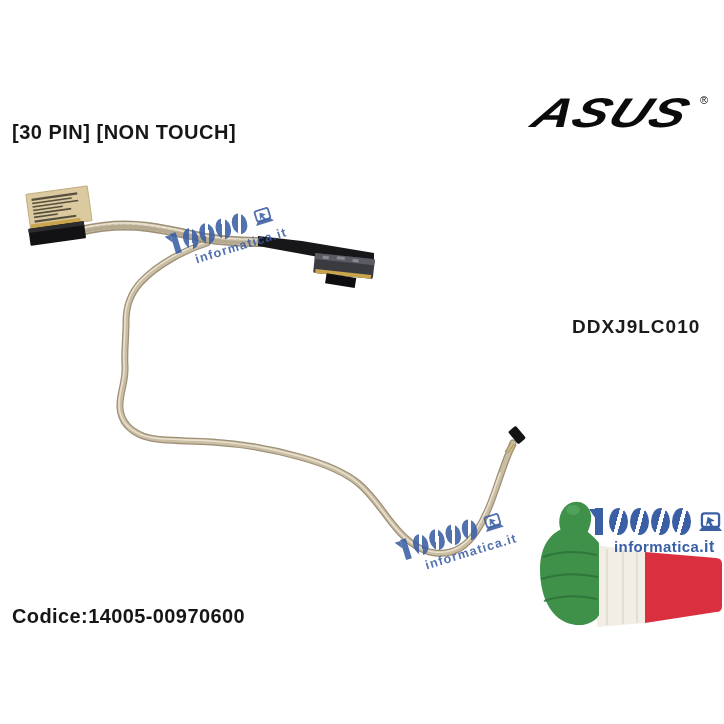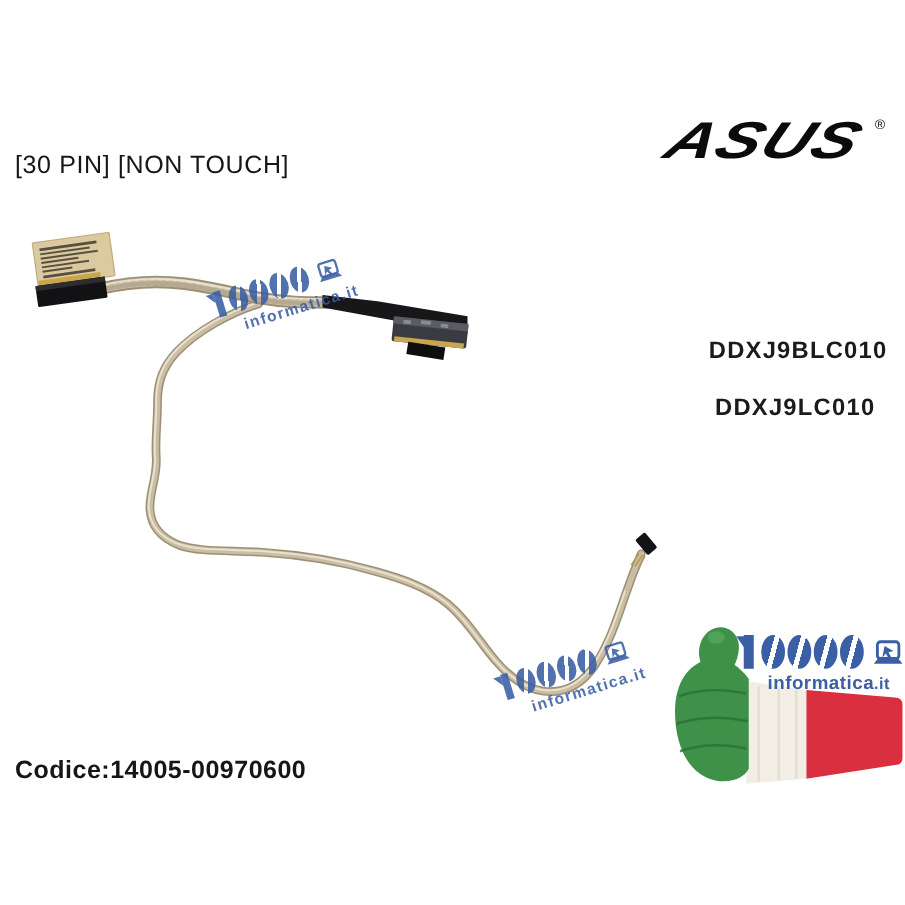--- a/index.html
+++ b/index.html
@@ -1,21 +1,21 @@
 <!DOCTYPE html>
 <html style="--brand-blue: #3a5fa5; --wm-blue: rgba(56,92,163,0.87); --flag-green: #3f9149; --flag-white: #f2eee6; --flag-red: #da2f3e;"><head>
 <meta charset="utf-8">
 <style>
   html,body{margin:0;padding:0;background:#fff;}
   .stage{position:relative;width:724px;height:724px;background:#fff;overflow:hidden;
          font-family:"Liberation Sans",sans-serif;}
   .abs{position:absolute;}
 
   
-  .pin-spec{left:12px;top:121px;font-size:20px;font-weight:normal;letter-spacing:.5px;color:#161616;}
+  .pin-spec{left:12px;top:121px;font-size:20px;font-weight:bold;letter-spacing:.5px;color:#161616;}
   .part-no{font-size:19px;font-weight:bold;letter-spacing:1px;color:#1b1b1b;}
   .part-no.p1{left:567px;top:270px;}
   .part-no.p2{left:572px;top:316px;}
   .codice{left:12px;top:605px;font-size:20px;font-weight:bold;letter-spacing:.4px;color:#161616;}
 
   
   .asus{left:546px;top:88px;width:170px;height:52px;color:#0b0b0b;}
   .asus .word{display:inline-block;font-size:46px;font-weight:bold;font-style:italic;
               transform:scale(1.16,.9) skewX(-19deg);transform-origin:0 0;letter-spacing:1px;}
   .asus-reg{left:700px;top:94px;font-size:11px;color:#0b0b0b;font-style:normal;}
@@ -38,21 +38,21 @@
   .wm.wm1{left:170px;top:234px;}
   .wm.wm2{left:400px;top:540px;}
 
   
   .seller{left:535px;top:495px;width:189px;height:133px;}
   .seller-text{left:60px;top:13px;}
   .seller-text .d1{width:8px;height:27px;margin-right:4px;}
   .seller-text .d1::before{border-top-width:10px;border-left-width:7px;}
   .seller-text .d0{width:19px;height:27px;}
   .seller-text .domain-row{font-size:15px;letter-spacing:.4px;margin-top:3px;padding-left:19px;}
-  .seller-text .tld{font-size:13px;}
+  .seller-text .tld{font-size:16px;}
 
   
   .lbl-paper{fill:#dbc99f;stroke:#c3ad7d;stroke-width:1;}
   .lbl-line{fill:#57503f;}
   .conn-black{fill:#121214;}
   .conn-sheen{fill:#2c2c31;}
   .gold{fill:#c9a64e;}
   .metal{fill:#3a3a41;}
   .metal-sheen{fill:#5b5b64;}
   .glint{fill:#8b8b94;}
@@ -128,21 +128,20 @@
     </g>
   </svg>
 
   <div class="abs pin-spec">[30 PIN] [NON TOUCH]</div>
 
   <div class="abs asus">
     <span class="word">ASUS</span>
   </div>
   <div class="abs asus-reg">®</div>
 
-  <div class="abs part-no p1">DDXJ9BLC010</div>
   <div class="abs part-no p2">DDXJ9LC010</div>
 
   <div class="abs codice">Codice:14005-00970600</div>
 
   <div class="abs wm wm1">
     <div class="numrow" role="img" aria-label="10000">
       <span class="d1"></span>
       <span class="d0"></span>
       <span class="d0"></span>
       <span class="d0"></span>

